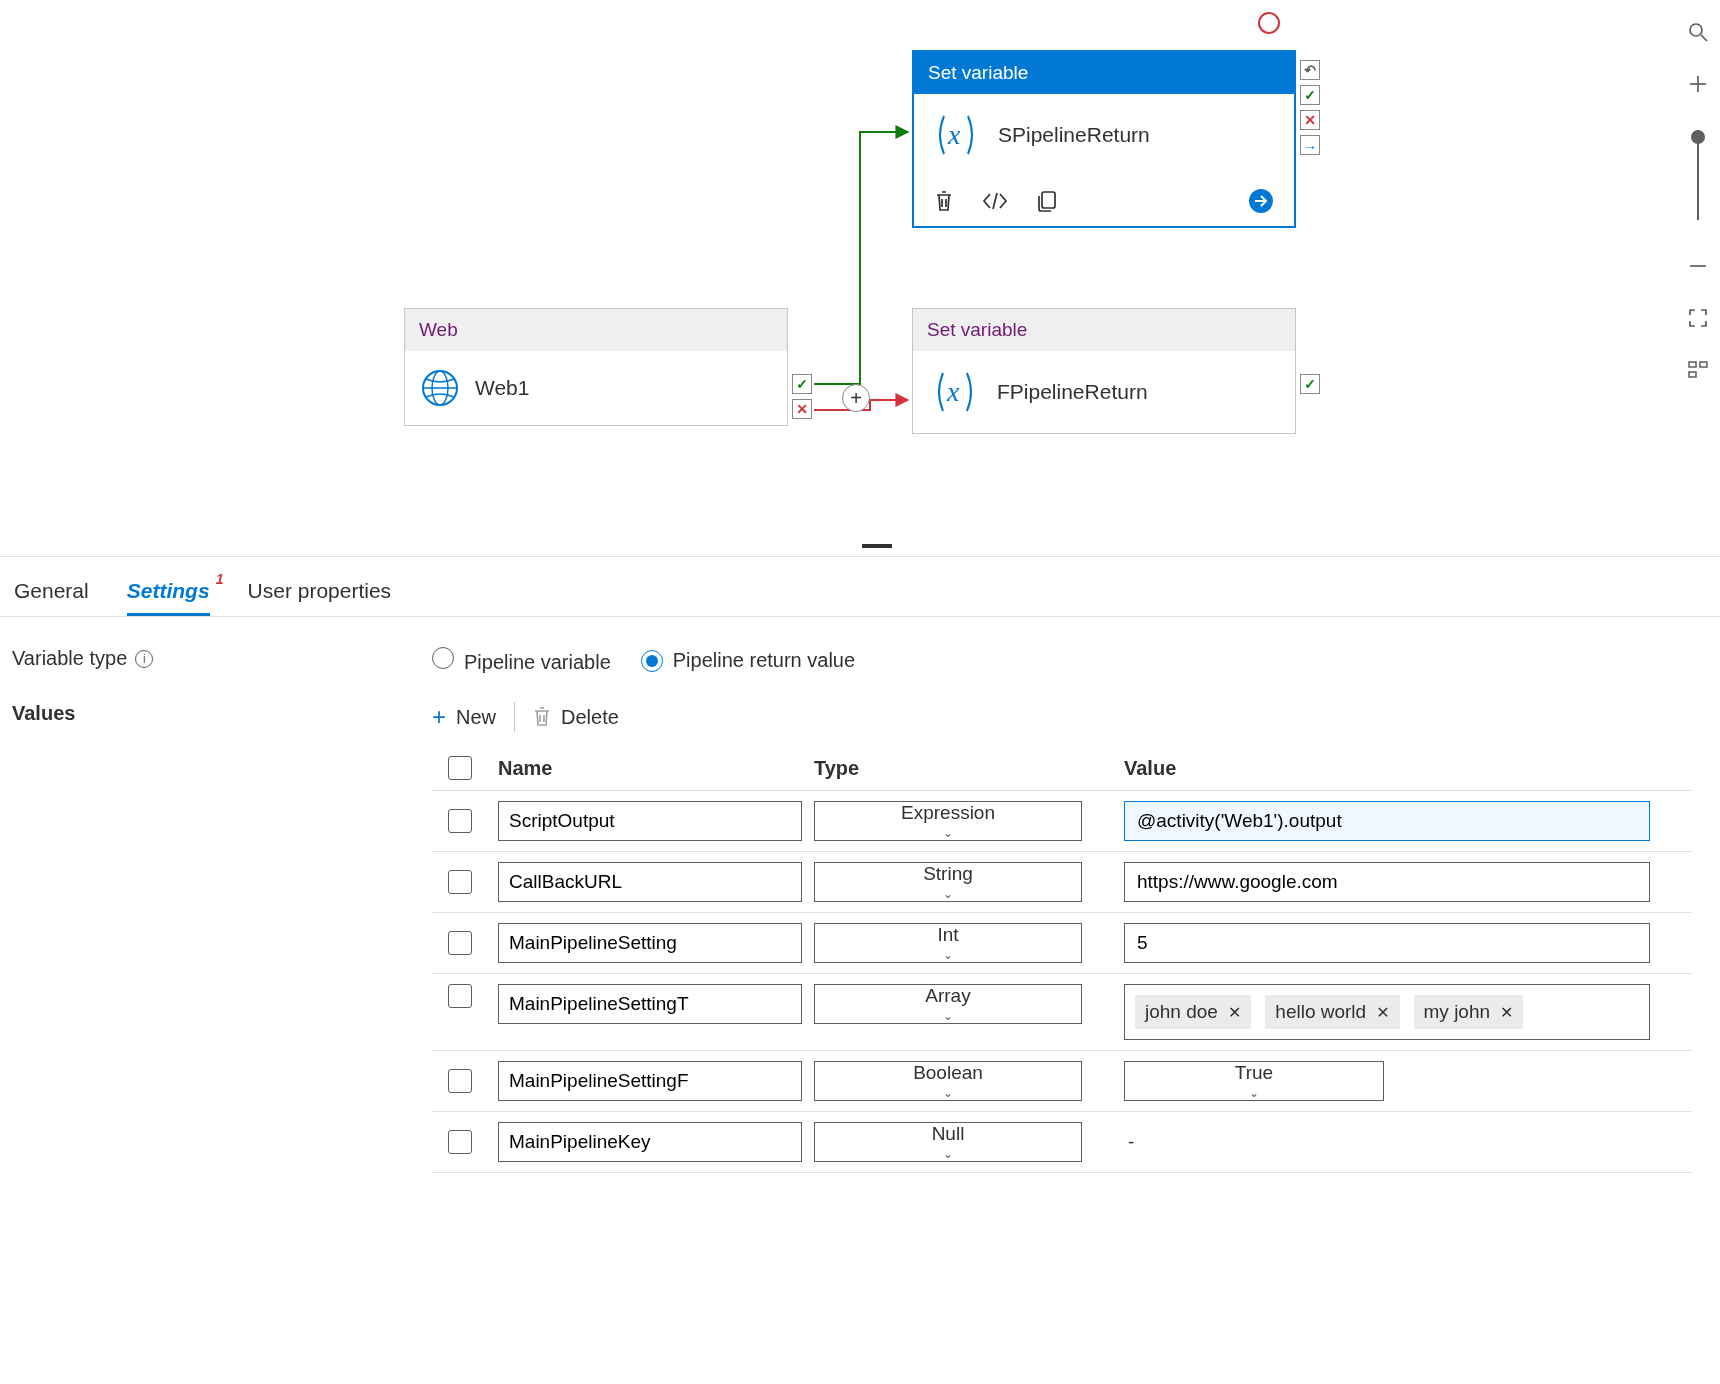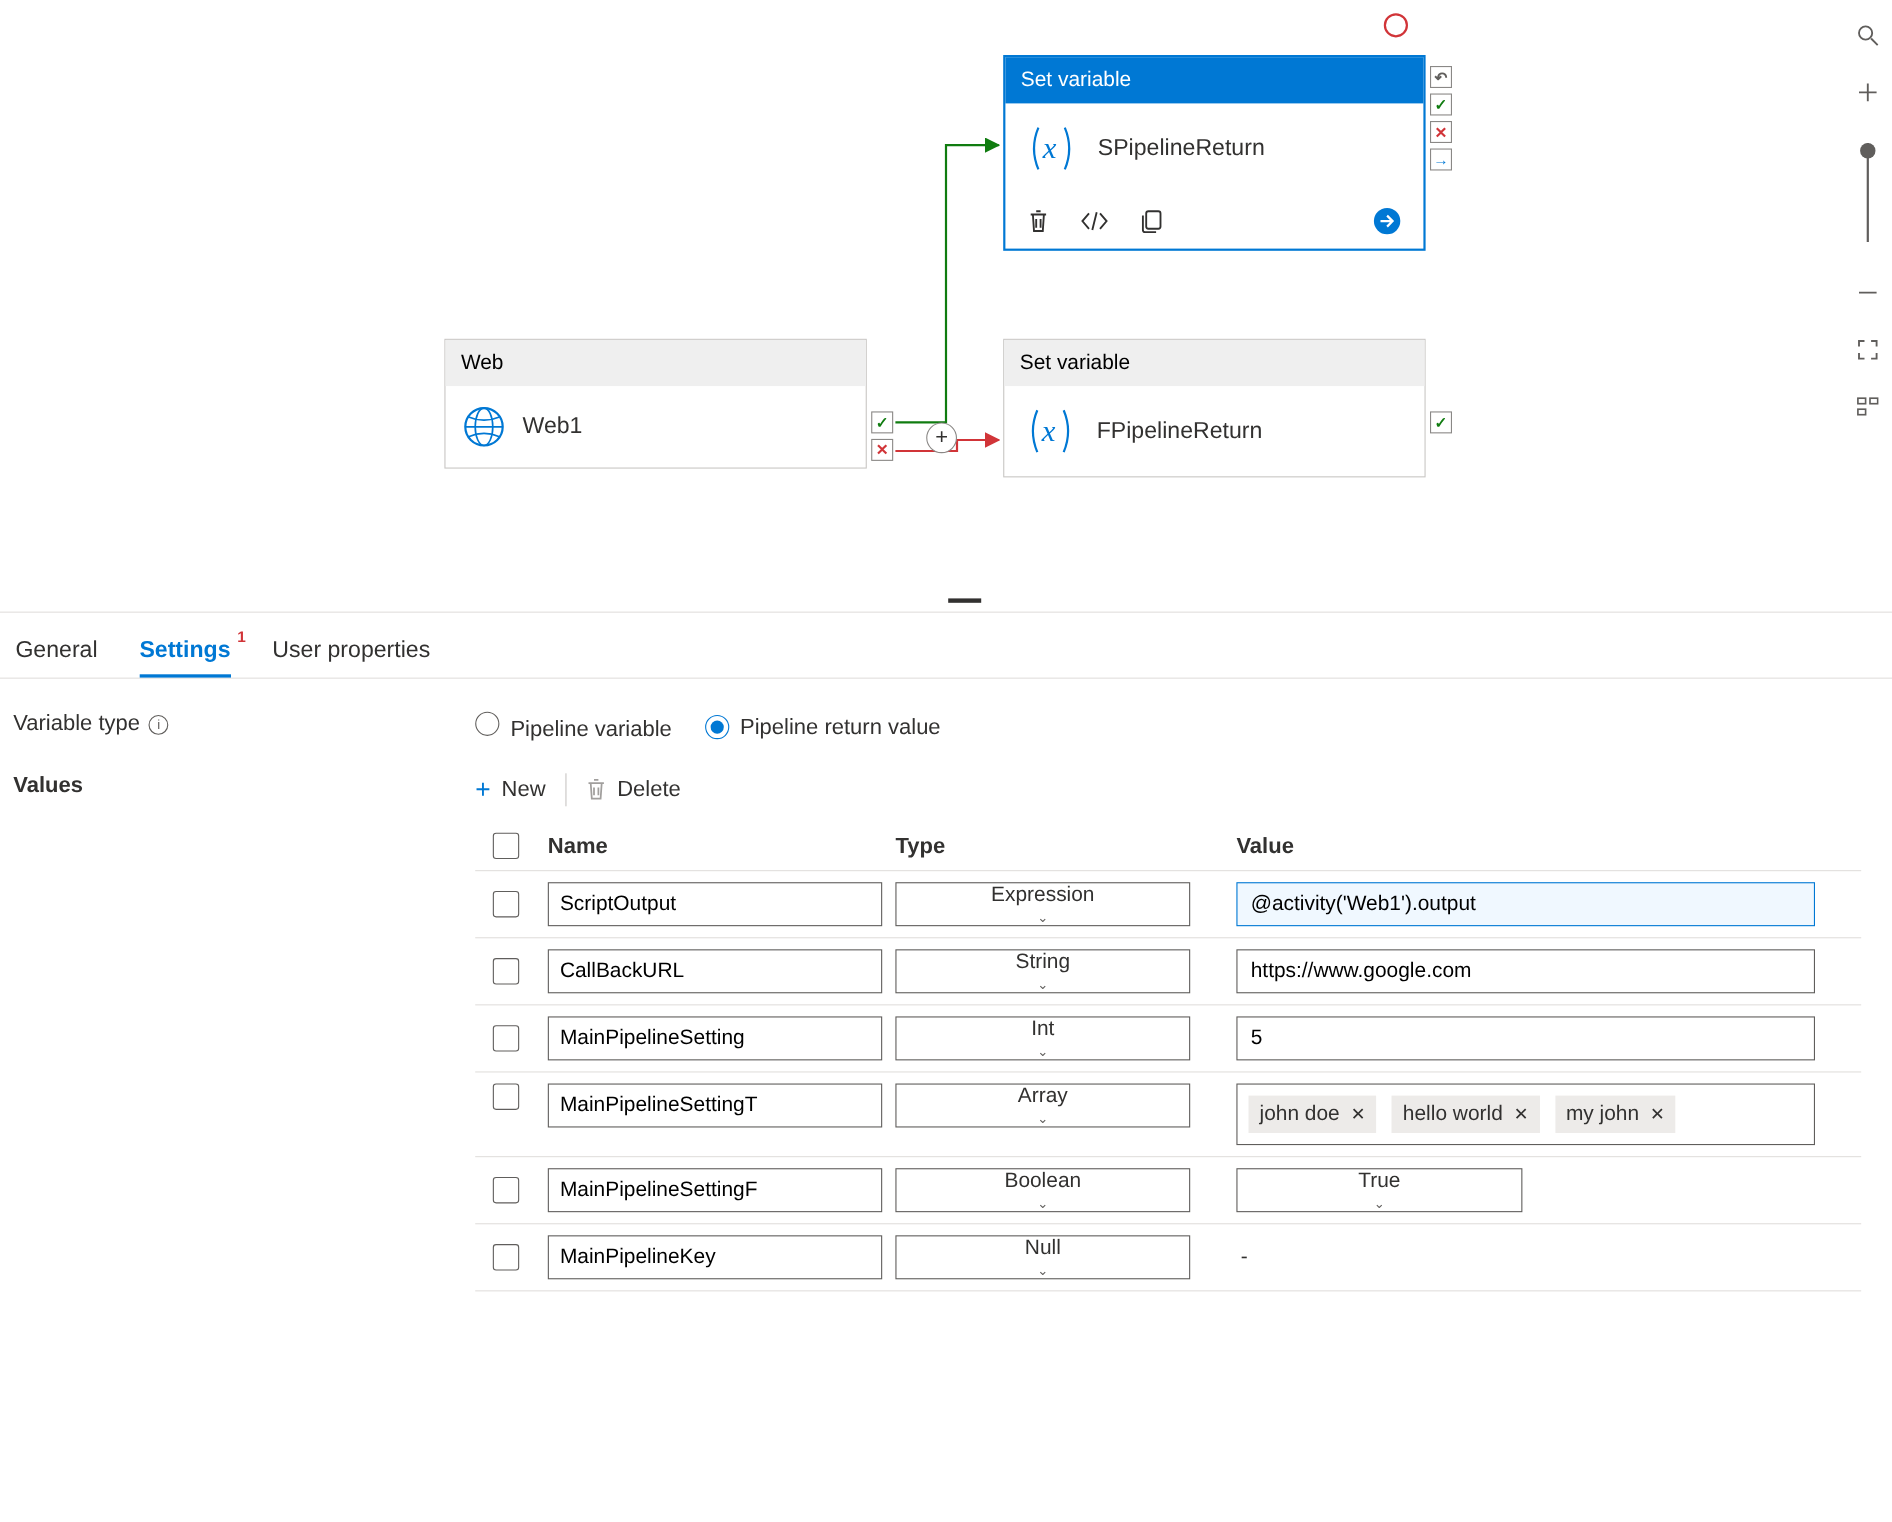--- a/index.html
+++ b/index.html
@@ -4,21 +4,21 @@
 <style>
 * { box-sizing: border-box; margin: 0; padding: 0; }
 body { font-family: "Segoe UI", Arial, sans-serif; font-size: 14px; color: #323130; background: #fff; width: 1720px; height: 1384px; position: relative; overflow: hidden; }
 
 
 .canvas { position: absolute; top: 0; left: 0; right: 0; height: 556px; background: #fff; }
 .drag-handle { position: absolute; left: 862px; top: 544px; width: 30px; height: 4px; background: #323130; }
 
 
 .node { position: absolute; background: #fff; border: 1px solid #c8c6c4; }
-.node-header { background: #efefef; padding: 10px 14px; font-size: 19px; color: #000000; }
+.node-header { background: #efefef; padding: 10px 14px; font-size: 19px; color: #701a75; }
 .node-body { padding: 18px 16px; display: flex; align-items: center; gap: 16px; }
 .node-toolbar { padding: 12px 20px; display: flex; align-items: center; gap: 28px; }
 .tb-spacer { flex: 1; }
 
 .node.selected { border: 2px solid #0078d4; }
 .node.selected .node-header { background: #0078d4; color: #fff; }
 
 .icon-globe { width: 38px; height: 38px; }
 .icon-var { width: 52px; height: 46px; }
 .icon-var text { font-family: "Times New Roman", serif; font-style: italic; font-size: 28px; fill: #0078d4; }
@@ -39,21 +39,21 @@
 
 .right-toolbar { position:absolute; right:0; top:20px; width:44px; display:flex; flex-direction:column; align-items:center; gap:28px; }
 .rt-btn { width:24px; height:24px; display:flex; align-items:center; justify-content:center; color:#605e5c; font-size:18px; cursor:pointer; }
 .zoom-track { width:2px; height:90px; background:#605e5c; position:relative; margin:6px 0; }
 .zoom-thumb { position:absolute; top:0; left:-6px; width:14px; height:14px; border-radius:50%; background:#605e5c; }
 
 
 .panel { position:absolute; top:556px; left:0; right:0; bottom:0; border-top:1px solid #e1dfdd; }
 .tabs { display:flex; gap:38px; padding: 22px 14px 0; border-bottom:1px solid #e1dfdd; font-size:21px; }
 .tab { cursor:pointer; padding-bottom:10px; position:relative; }
-.tab.active { font-weight:600; color:#0078d4; border-bottom:3px solid #0078d4; }
+.tab.active { font-weight:600; color:#0078d4; border-bottom:3px solid #0078d4;font-style:italic; }
 .tab-badge { position:absolute; top:-8px; right:-14px; color:#d13438; font-size:14px; font-weight:600; }
 
 .form-area { padding: 30px 12px 0; }
 .form-row { display:flex; align-items:flex-start; margin-bottom: 28px; }
 .form-label { width: 420px; font-size:20px; display:flex; align-items:center; gap:8px; }
 .form-label.bold { font-weight:600; }
 .info-circle { width:18px; height:18px; border:1px solid #605e5c; border-radius:50%; display:inline-flex; align-items:center; justify-content:center; font-size:12px; color:#605e5c; }
 
 .radio-group { display:flex; gap:30px; align-items:center; font-size:20px; }
 .radio { width:22px; height:22px; border:1px solid #605e5c; border-radius:50%; display:inline-flex; align-items:center; justify-content:center; margin-right:10px; }

